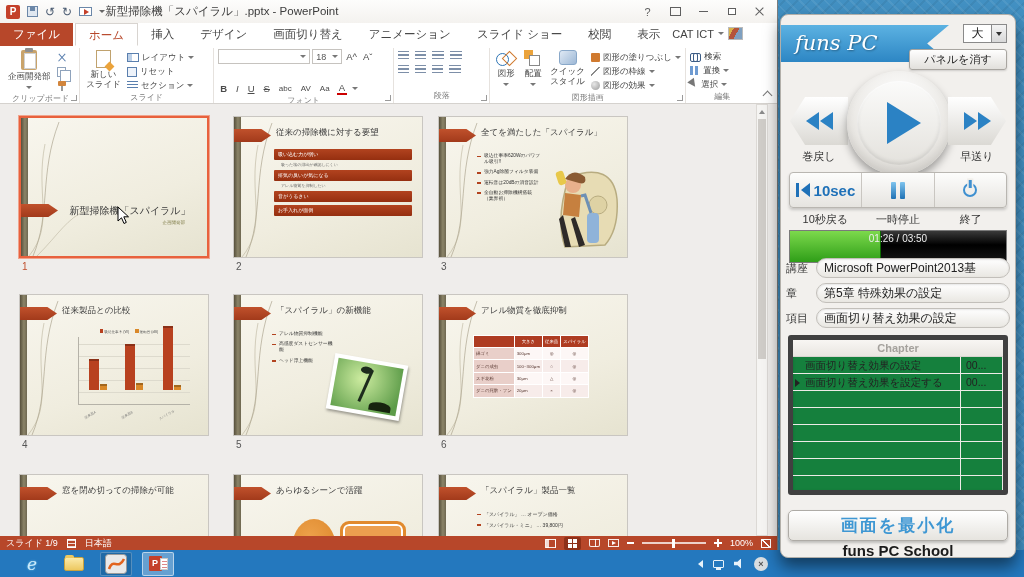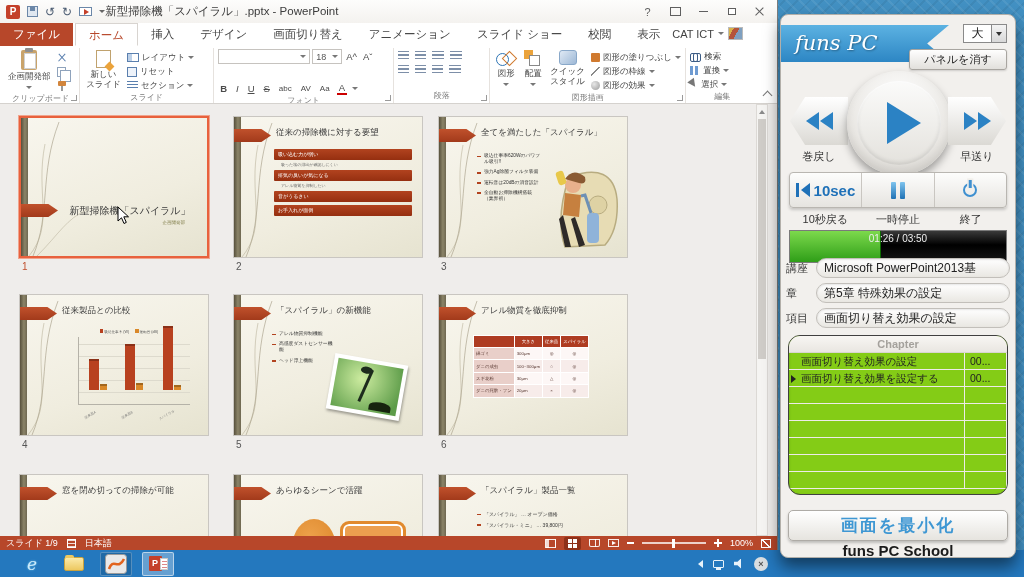--- a/index.html
+++ b/index.html
@@ -211,21 +211,21 @@
 .pwr::after { content:""; position:absolute; left:50%; top:-5px; transform:translateX(-50%); width:2.5px; height:8px; background:#3f90d0; box-shadow:0 0 0 1.6px #f0eeea; }
 .btn-labels { position:absolute; top:197px; left:8px; right:8px; display:flex; }
 .btn-labels span { flex:1; text-align:center; font-size:11px; color:#333; }
 .progress { position:absolute; top:215px; left:8px; right:8px; height:33px; background:linear-gradient(#3a3a3a,#000 45%,#161616); border:1px solid #7a7a7a; overflow:hidden; }
 .p-fill { height:100%; background:linear-gradient(#7cd94c,#2f9e18); border-right:1px solid #0c6a00; }
 .p-time { position:absolute; left:0; right:0; top:2px; text-align:center; color:#eee; font-size:10px; }
 .fields { position:absolute; top:243px; left:5px; right:5px; }
 .field { display:flex; align-items:center; margin-bottom:5px; }
 .flabel { width:30px; font-size:11px; color:#333; flex:0 0 30px; }
 .fval { flex:1; height:20px; border-radius:10px; background:linear-gradient(#ffffff,#e9e7e2); border:1px solid #c2bfba; box-shadow:inset 0 1px 2px rgba(0,0,0,.1); font-size:12px; color:#222; padding:0 7px; line-height:18px; white-space:nowrap; overflow:hidden; }
-.chapter { position:absolute; top:320px; left:7px; right:7px; height:160px; background:#84cc16; border:1px solid #404040; border-radius:12px; overflow:hidden; box-shadow:inset 0 1px 3px rgba(0,0,0,.18); }
+.chapter { position:absolute; top:320px; left:7px; right:7px; height:160px; background:#15803d; border:5px solid #404040; border-radius:3px; overflow:hidden; box-shadow:inset 0 1px 3px rgba(0,0,0,.18); }
 .ch-head { height:17px; background:linear-gradient(#f8f6f3,#e9e6e1); border-bottom:1px solid #d8d5d0; text-align:center; font-size:11px; font-weight:bold; color:#a4a19c; line-height:16px; }
 .ch-row { height:17px; display:flex; border-bottom:1px solid #edebe7; font-size:10.5px; color:#222; position:relative; }
 .ch-row .t { flex:1; padding-left:12px; line-height:16px; white-space:nowrap; overflow:hidden; border-right:1px solid #edebe7; }
 .ch-row .tm { width:42px; padding-left:5px; line-height:16px; border-right:1px solid #edebe7; }
 .ch-mark { position:absolute; left:2px; top:4.5px; width:0; height:0; border:4px solid transparent; border-left:5px solid #222; }
 .minimize-btn { position:absolute; top:495px; left:7px; right:7px; height:31px; border-radius:5px; background:linear-gradient(#ffffff,#e6e4df); border:1px solid #aeaba6; box-shadow:0 2px 3px rgba(0,0,0,.22); color:#3e97d3; font-size:17px; font-weight:bold; text-align:center; line-height:29px; letter-spacing:2px; }
 .panel-footer { position:absolute; top:527px; left:0; width:100%; text-align:center; font-size:15px; font-weight:bold; color:#1b1b1b; }
 </style>
 </head>
 <body>

